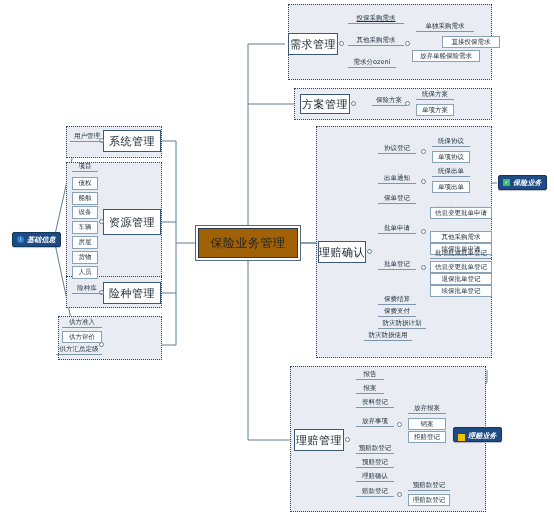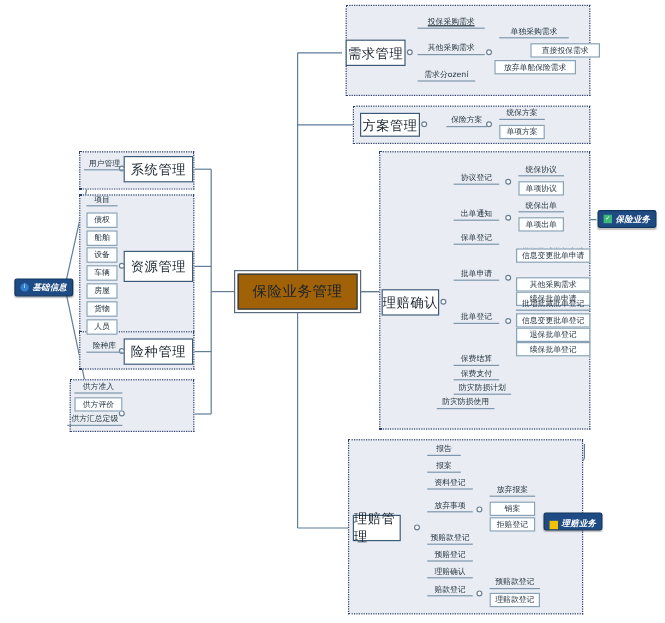--- a/index.html
+++ b/index.html
@@ -251,21 +251,21 @@
 
   <div class="center-box" style="left:198px;top:228px;width:100px;height:30px;">保险业务管理</div>
 
   <div class="l1-box" style="left:103px;top:130px;width:58px;height:22px;">系统管理</div>
   <div class="l1-box" style="left:103px;top:209px;width:58px;height:26px;">资源管理</div>
   <div class="l1-box" style="left:103px;top:282px;width:58px;height:22px;">险种管理</div>
 
   <div class="l1-box" style="left:288px;top:33px;width:50px;height:22px;">需求管理</div>
   <div class="l1-box" style="left:300px;top:94px;width:50px;height:20px;">方案管理</div>
   <div class="l1-box" style="left:318px;top:241px;width:48px;height:22px;">理赔确认</div>
-  <div class="l1-box" style="left:294px;top:429px;width:40px;height:22px;">理赔管理</div>
+  <div class="l1-box" style="left:294px;top:429px;width:50px;height:22px;">理赔管理</div>
 
   <div class="dot" style="left:99px;top:138px;"></div>
   <div class="dot" style="left:99px;top:219px;"></div>
   <div class="dot" style="left:99px;top:290px;"></div>
   <div class="dot" style="left:99px;top:342px;"></div>
   <div class="dot" style="left:339px;top:41px;"></div>
   <div class="dot" style="left:351px;top:101px;"></div>
   <div class="dot" style="left:367px;top:249px;"></div>
   <div class="dot" style="left:345px;top:437px;"></div>
 

